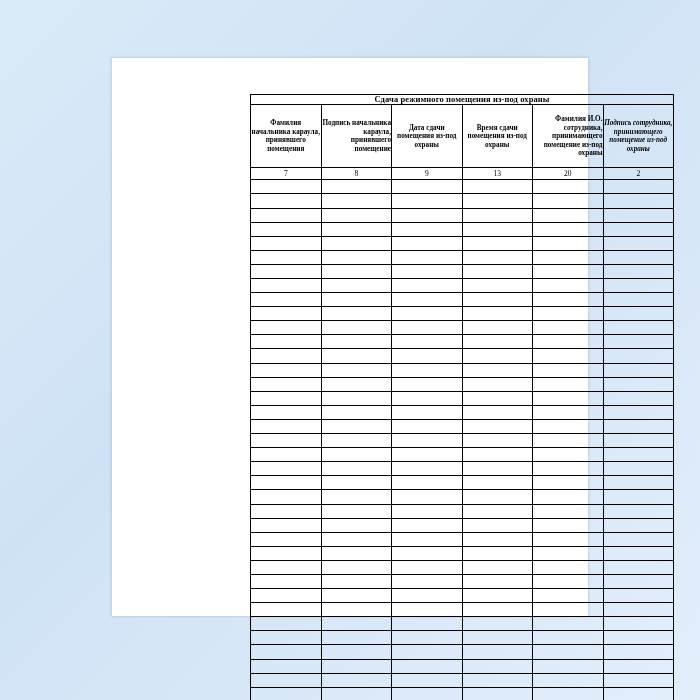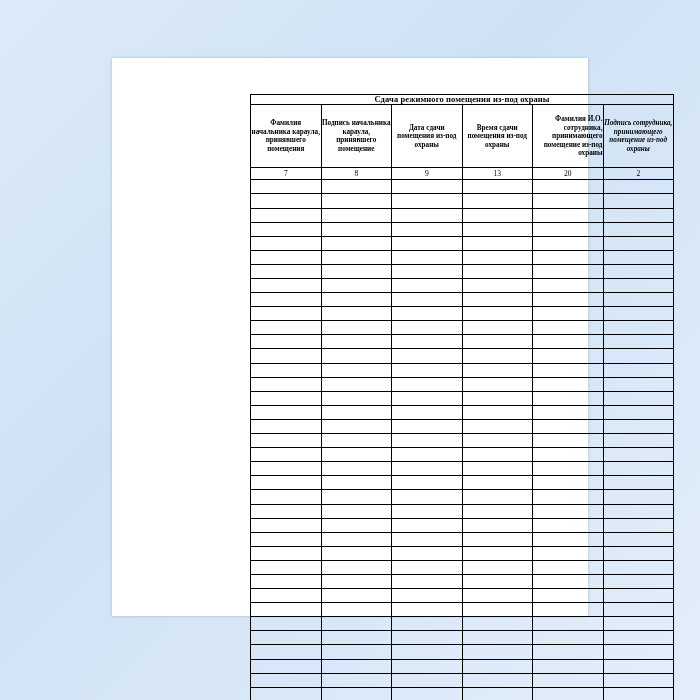--- a/index.html
+++ b/index.html
@@ -64,21 +64,21 @@
   .num-cell {
     text-align: center;
     font-size: 7.5px;
     height: 11px;
     line-height: 11px;
   }
   .data-cell {
     height: 13.1px;
   }
   .c1 { width: 64px; }
-  .c2 { width: 64px; }
+  .c2 { width: 64px; text-align: right; }
   .c3 { width: 48px; }
   .c4 { width: 58px; }
   .c5 { width: 109px; text-align: right; }
   .c6 { width: 81px; font-style: italic; }
   .watermark {
     position: absolute;
     left: 0;
     right: 0;
     top: 540px;
     text-align: center;

